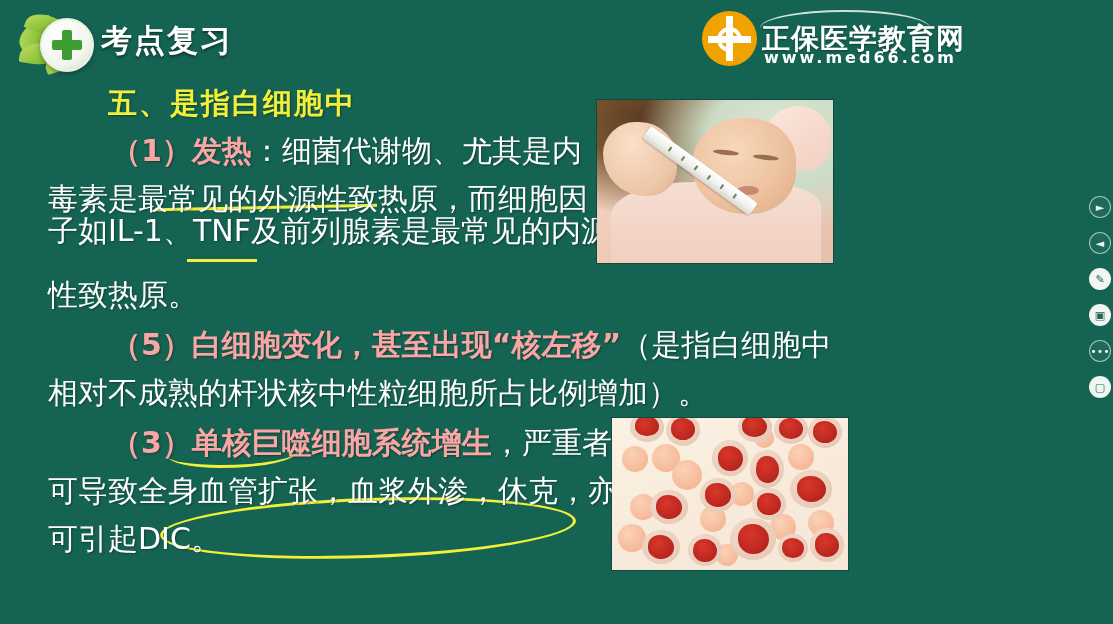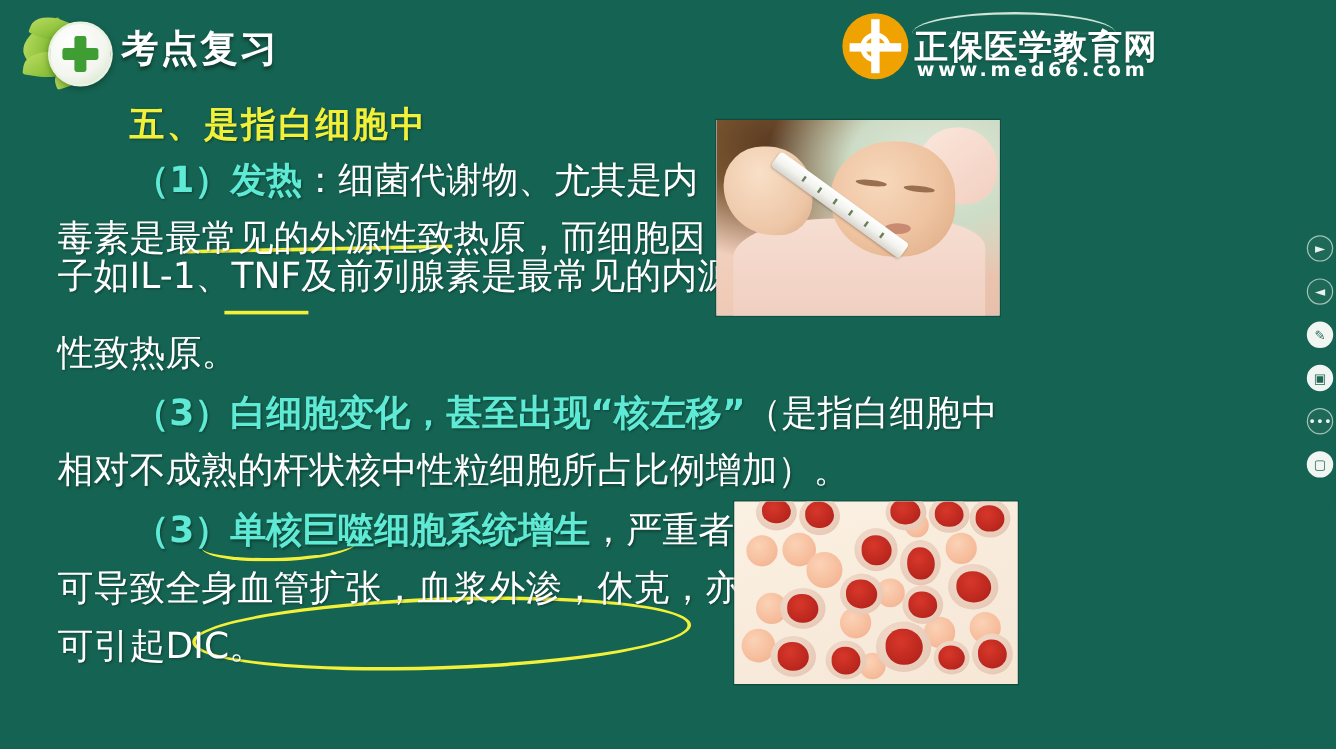--- a/index.html
+++ b/index.html
@@ -138,21 +138,21 @@
   }
   .tline {
     position: absolute;
     white-space: nowrap;
     color: #ffffff;
     font-size: 30px;
     line-height: 1;
     font-family: "DejaVu Sans", "Liberation Sans", sans-serif;
     text-shadow: 1px 1px 2px rgba(0,0,0,0.35);
   }
-  .hl-strong { color: #5eead4; font-weight: bold; }
+  .hl-strong { color: #fca5a5; font-weight: bold; }
 
   #heading-line {
     left: 108px; top: 5px;
     font-size: 29px;
     color: #f3f03a;
     font-weight: bold;
     letter-spacing: 2px;
   }
   #heading-underline {
     position: absolute;
@@ -350,21 +350,21 @@
     <div class="tline" id="heading-line">五、是指白细胞中</div>
     <div id="heading-underline"></div>
 
     <div class="tline" id="l1"><span class="hl-strong">（1）发热</span><span>：细菌代谢物、尤其是内</span></div>
     <div id="fever-underline"></div>
 
     <div class="tline" id="l2">毒素是最常见的外源性致热原，而细胞因</div>
     <div class="tline" id="l3">子如IL-1、TNF及前列腺素是最常见的内源</div>
     <div class="tline" id="l4">性致热原。</div>
 
-    <div class="tline" id="l5"><span class="hl-strong">（3）白细胞变化，甚至出现“核左移”</span><span>（是指白细胞中</span></div>
+    <div class="tline" id="l5"><span class="hl-strong">（5）白细胞变化，甚至出现“核左移”</span><span>（是指白细胞中</span></div>
     <div class="tline" id="l6">相对不成熟的杆状核中性粒细胞所占比例增加）。</div>
     <div id="swoosh-2"></div>
 
     <div class="tline" id="l7"><span class="hl-strong">（3）单核巨噬细胞系统增生</span><span>，严重者</span></div>
     <div id="circle-3"></div>
     <div class="tline" id="l8">可导致全身血管扩张，血浆外渗，休克，亦</div>
     <div class="tline" id="l9">可引起DIC。</div>
   </div>
 
   <div class="photo" id="photo-baby">

